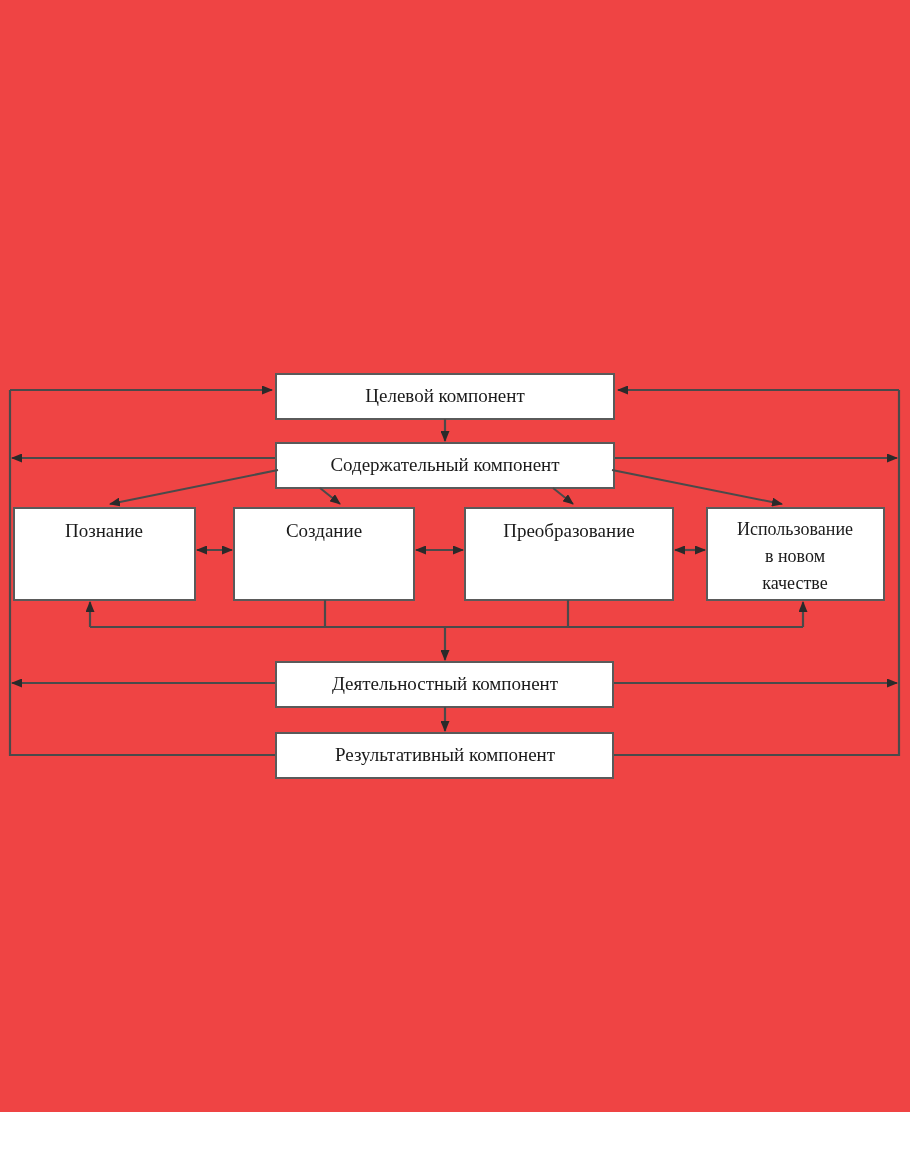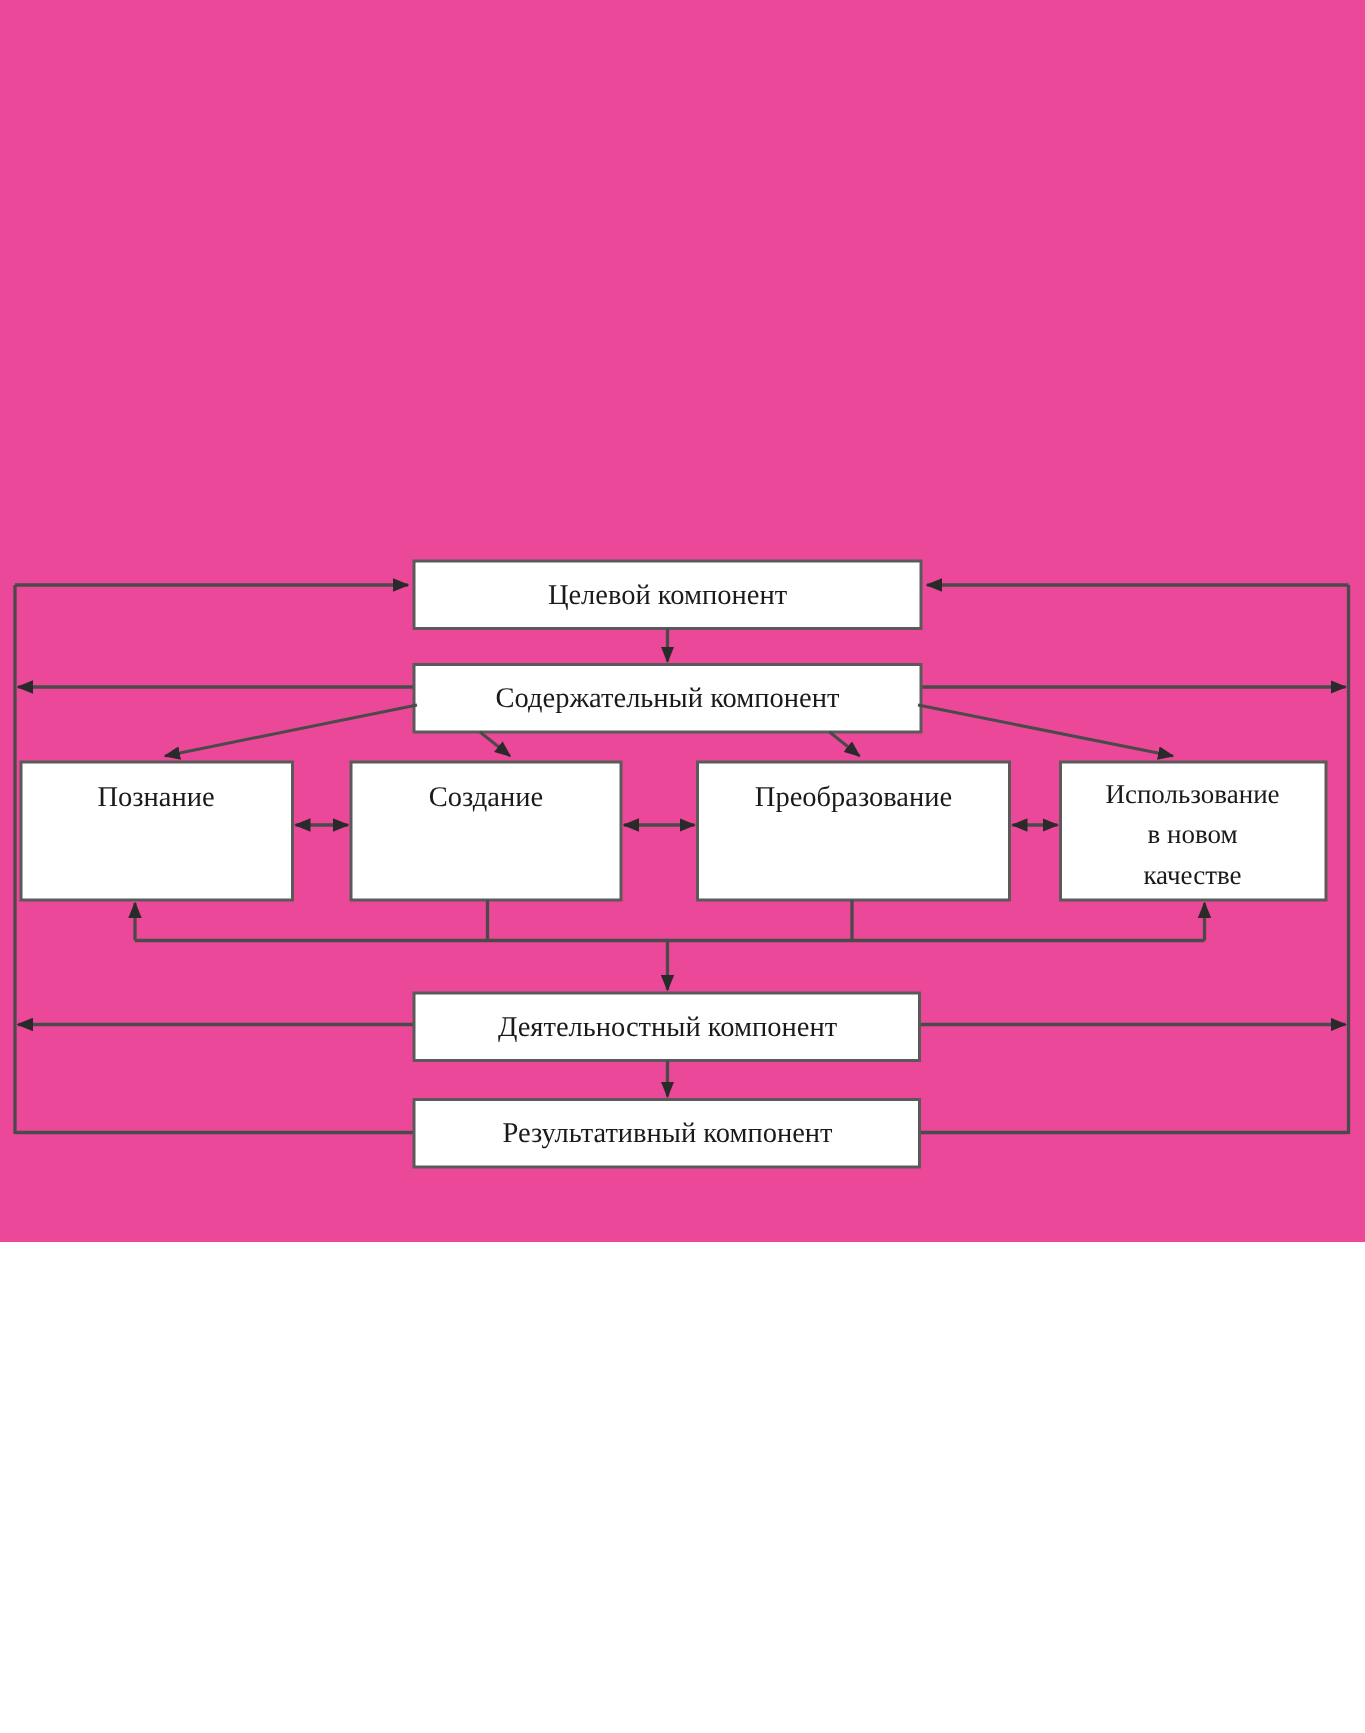--- a/index.html
+++ b/index.html
@@ -6,22 +6,22 @@
     margin: 0;
     padding: 0;
     background: #ffffff;
   }
   body {
     font-family: "Liberation Serif", "DejaVu Serif", serif;
   }
   #canvas {
     position: relative;
     width: 910px;
-    height: 828px;
-    background: #ec4899;
+    height: 1112px;
+    background: #ef4444;
     overflow: hidden;
   }
   #diagram-svg {
     position: absolute;
     left: 0;
     top: 0;
     width: 910px;
     height: 1155px;
   }
   .box-rect {

